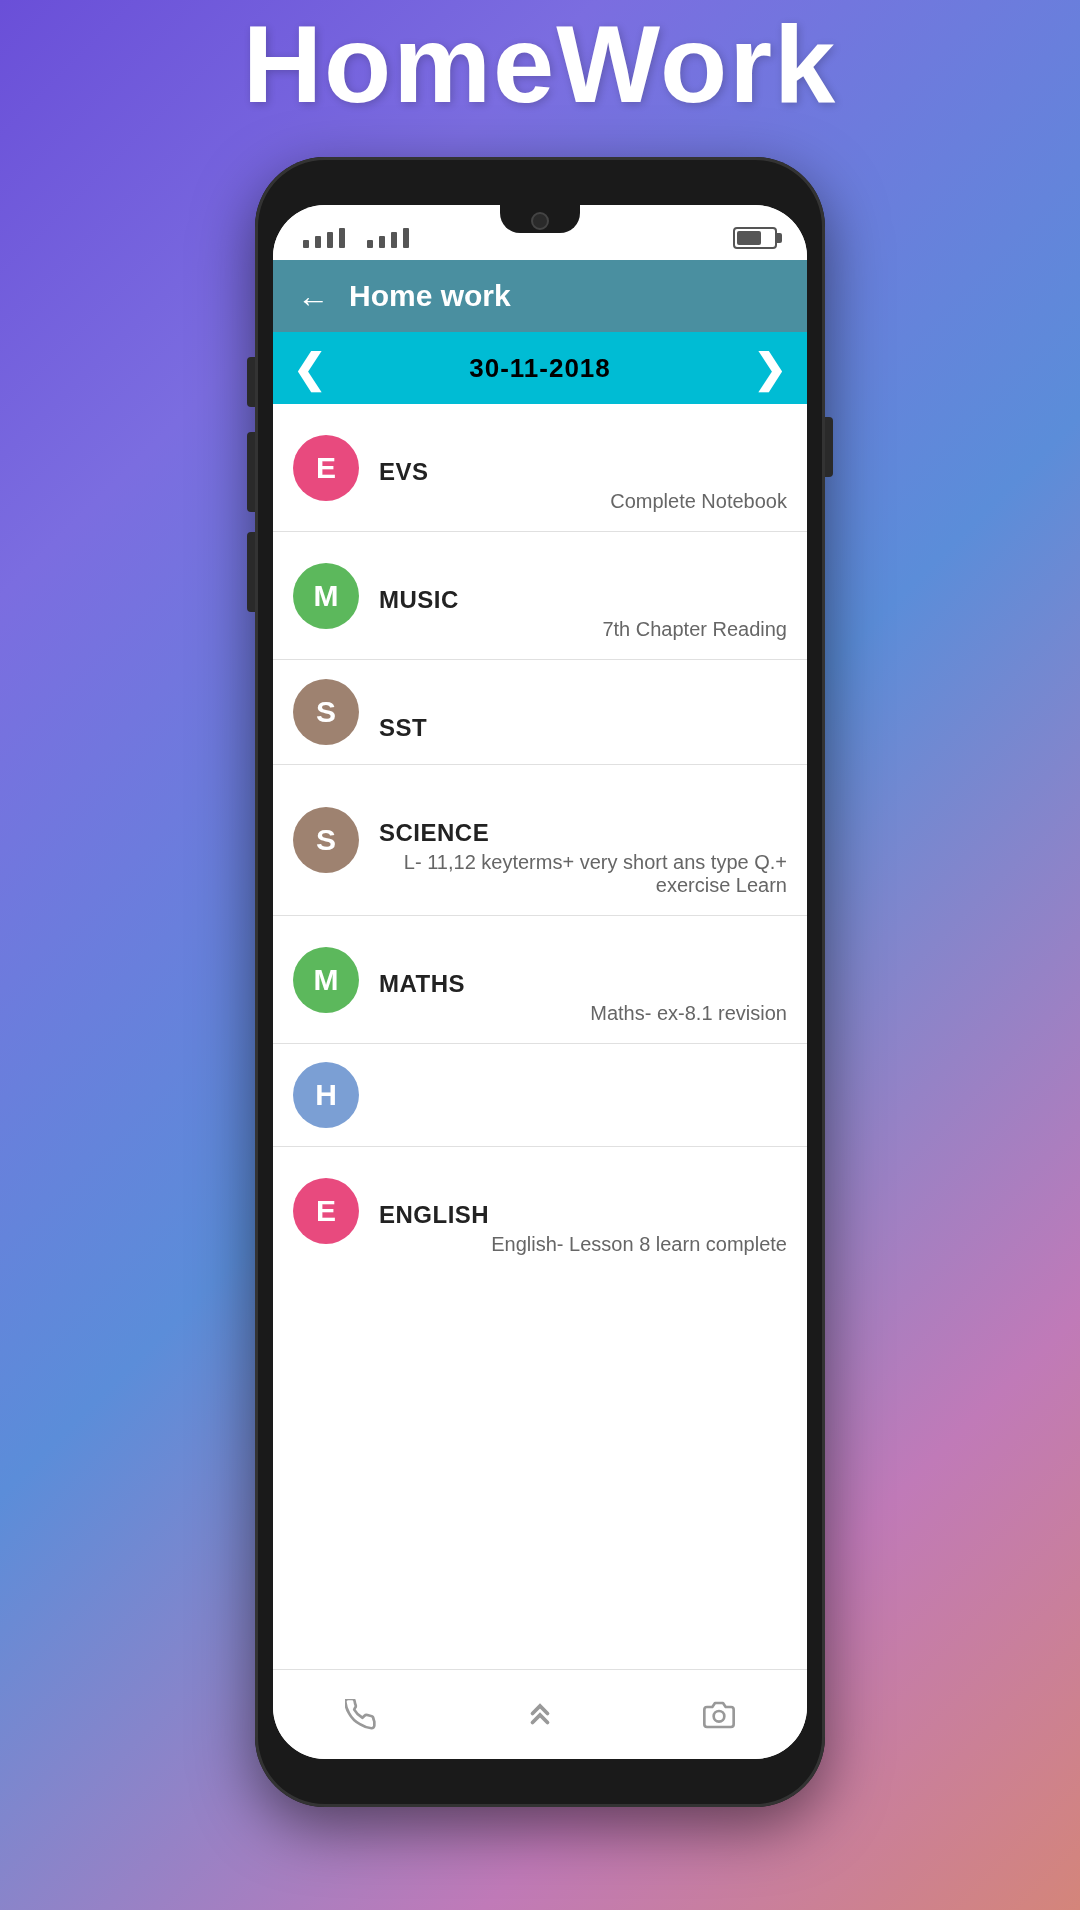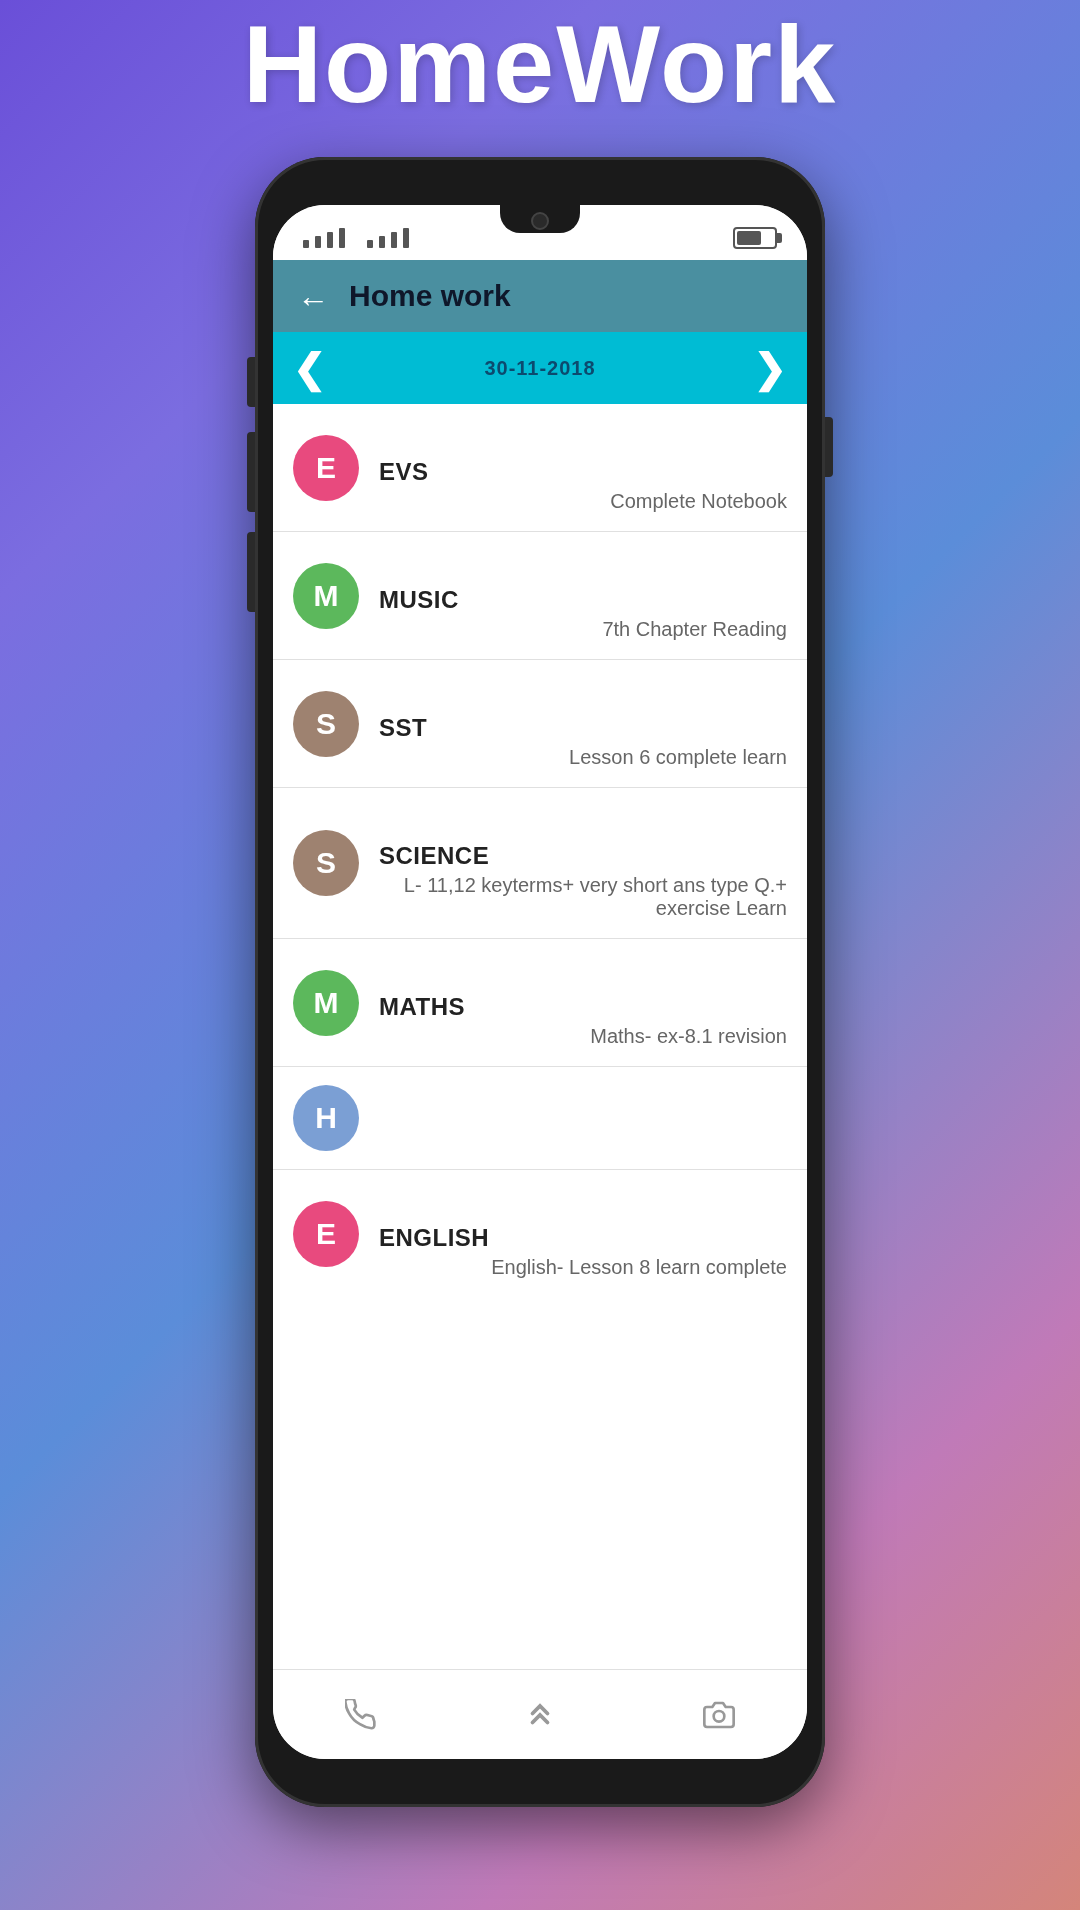--- a/index.html
+++ b/index.html
@@ -146,21 +146,21 @@
     }
 
     .app-bar-back {
       color: white;
       font-size: 32px;
       margin-right: 20px;
       cursor: pointer;
     }
 
     .app-bar-title {
-      color: #0f172a;
+      color: #ffffff;
       font-size: 30px;
       font-weight: 600;
     }
 
     
     .date-nav {
       background: #00bcd4;
       height: 72px;
       display: flex;
       align-items: center;
@@ -171,22 +171,22 @@
 
     .date-nav-arrow {
       color: white;
       font-size: 40px;
       font-weight: bold;
       cursor: pointer;
       line-height: 1;
     }
 
     .date-nav-text {
-      color: #0c4a6e;
-      font-size: 20px;
+      color: #000000;
+      font-size: 26px;
       font-weight: 700;
       letter-spacing: 1px;
     }
 
     
     .content-list {
       background: white;
       flex: 1;
       overflow: hidden;
       display: flex;
@@ -361,21 +361,20 @@
           <div class="item-avatar" style="background-color: rgb(92, 184, 92);">M</div>
           <div class="item-text">
             <div class="item-subject">MUSIC</div>
             <div class="item-detail">7th Chapter Reading</div>
           </div>
         </div>
         <div class="list-item">
           <div class="item-avatar" style="background-color: rgb(158, 130, 112);">S</div>
           <div class="item-text">
             <div class="item-subject">SST</div>
-            <div class="item-detail">Lesson 6 complete learn</div>
           </div>
         </div>
         <div class="list-item">
           <div class="item-avatar" style="background-color: rgb(158, 130, 112);">S</div>
           <div class="item-text">
             <div class="item-subject">SCIENCE</div>
             <div class="item-detail">L- 11,12 keyterms+ very short ans type Q.+ exercise Learn</div>
           </div>
         </div>
         <div class="list-item">

